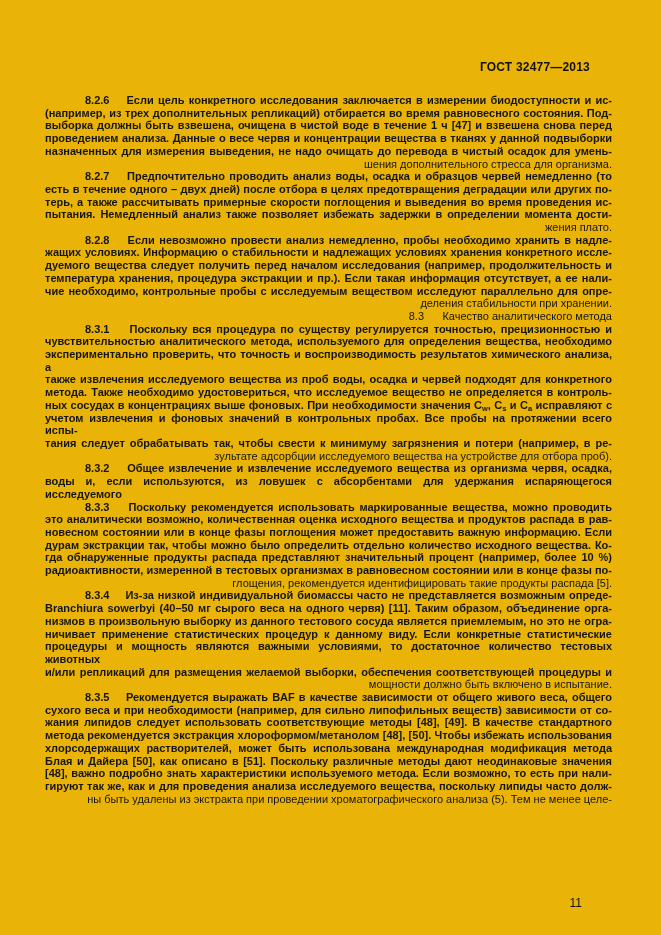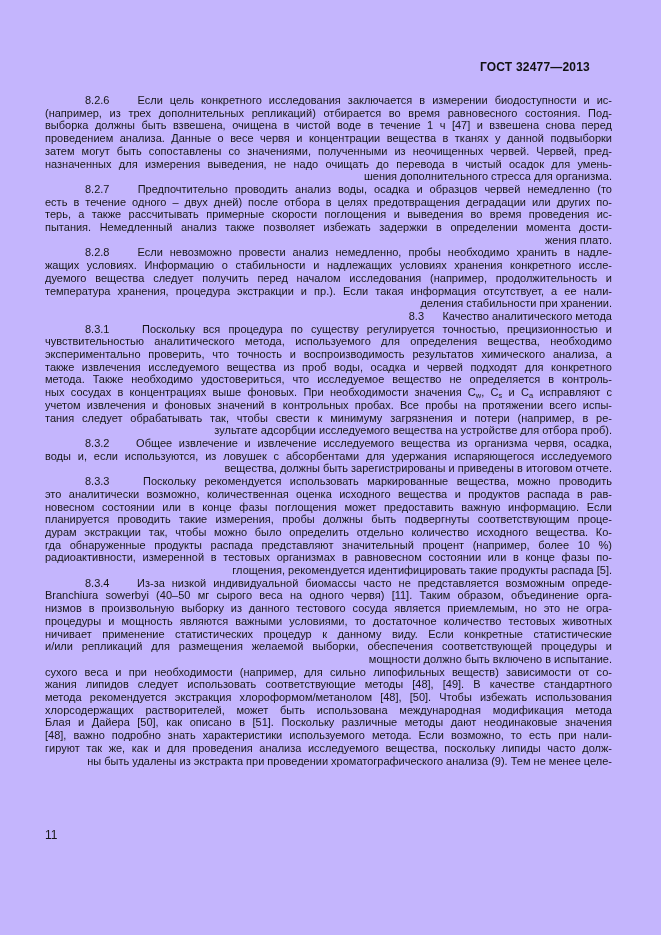--- a/index.html
+++ b/index.html
@@ -5,21 +5,21 @@
   html, body { margin: 0; padding: 0; }
   body {
     width: 661px; height: 935px;
     background: #ffffff;
     font-family: "Liberation Sans", sans-serif;
     color: #161616;
   }
   .page {
     position: relative;
     width: 661px; height: 935px;
-    background: #c4b5fd;
+    background: #eab308;
     overflow: hidden;
   }
   .doc-header {
     position: absolute;
     top: 60px; left: 45px; width: 545px;
     text-align: right;
     font-weight: bold;
     font-size: 12px;
     letter-spacing: 0.2px;
     color: #111;
@@ -33,109 +33,109 @@
   }
   .paragraph { margin: 0; padding: 0; }
   .line {
     white-space: pre-wrap;
     min-height: 12.7px;
     text-align: right;
   }
   .line.j {
     text-align: justify;
     text-align-last: justify;
+    font-weight: bold;
   }
   .line.first { text-indent: 40px; }
   sub {
     font-size: 7.5px;
     line-height: 0;
     vertical-align: -2px;
   }
   .page-number {
     position: absolute;
-    top: 828px; left: 45px; width: 537px;
-    text-align: left;
+    top: 896px; left: 45px; width: 537px;
+    text-align: right;
     font-size: 12px;
     color: #161616;
   }
 </style>
 </head>
 <body>
 
 <div class="page">
   <div class="doc-header">ГОСТ 32477—2013</div>
 
   <div class="doc-body" id="doc-body">
       <div class="paragraph">
         <div class="line first j">8.2.6&nbsp;&nbsp;&nbsp; Если цель конкретного исследования заключается в измерении биодоступности и ис-</div>
         <div class="line j">(например, из трех дополнительных репликаций) отбирается во время равновесного состояния. Под-</div>
         <div class="line j">выборка должны быть взвешена, очищена в чистой воде в течение 1 ч [47] и взвешена снова перед</div>
         <div class="line j">проведением анализа. Данные о весе червя и концентрации вещества в тканях у данной подвыборки</div>
-        <div class="line j">затем могут быть сопоставлены со значениями, полученными из неочищенных червей. Червей, пред-</div>
         <div class="line j">назначенных для измерения выведения, не надо очищать до перевода в чистый осадок для умень-</div>
         <div class="line">шения дополнительного стресса для организма.</div>
       </div>
       <div class="paragraph">
         <div class="line first j">8.2.7&nbsp;&nbsp;&nbsp; Предпочтительно проводить анализ воды, осадка и образцов червей немедленно (то</div>
         <div class="line j">есть в течение одного – двух дней) после отбора в целях предотвращения деградации или других по-</div>
         <div class="line j">терь, а также рассчитывать примерные скорости поглощения и выведения во время проведения ис-</div>
         <div class="line j">пытания. Немедленный анализ также позволяет избежать задержки в определении момента дости-</div>
         <div class="line">жения плато.</div>
       </div>
       <div class="paragraph">
         <div class="line first j">8.2.8&nbsp;&nbsp;&nbsp; Если невозможно провести анализ немедленно, пробы необходимо хранить в надле-</div>
         <div class="line j">жащих условиях. Информацию о стабильности и надлежащих условиях хранения конкретного иссле-</div>
         <div class="line j">дуемого вещества следует получить перед началом исследования (например, продолжительность и</div>
         <div class="line j">температура хранения, процедура экстракции и пр.). Если такая информация отсутствует, а ее нали-</div>
+        <div class="line j">чие необходимо, контрольные пробы с исследуемым веществом исследуют параллельно для опре-</div>
         <div class="line">деления стабильности при хранении.</div>
       </div>
       <div class="paragraph">
         <div class="line first">8.3&nbsp;&nbsp;&nbsp;&nbsp;&nbsp; Качество аналитического метода</div>
       </div>
       <div class="paragraph">
         <div class="line first j">8.3.1&nbsp;&nbsp;&nbsp; Поскольку вся процедура по существу регулируется точностью, прецизионностью и</div>
         <div class="line j">чувствительностью аналитического метода, используемого для определения вещества, необходимо</div>
         <div class="line j">экспериментально проверить, что точность и воспроизводимость результатов химического анализа, а</div>
         <div class="line j">также извлечения исследуемого вещества из проб воды, осадка и червей подходят для конкретного</div>
         <div class="line j">метода. Также необходимо удостовериться, что исследуемое вещество не определяется в контроль-</div>
         <div class="line j">ных сосудах в концентрациях выше фоновых. При необходимости значения C<sub>w</sub>, C<sub>s</sub> и C<sub>a</sub> исправляют с</div>
         <div class="line j">учетом извлечения и фоновых значений в контрольных пробах. Все пробы на протяжении всего испы-</div>
         <div class="line j">тания следует обрабатывать так, чтобы свести к минимуму загрязнения и потери (например, в ре-</div>
         <div class="line">зультате адсорбции исследуемого вещества на устройстве для отбора проб).</div>
       </div>
       <div class="paragraph">
         <div class="line first j">8.3.2&nbsp;&nbsp;&nbsp; Общее извлечение и извлечение исследуемого вещества из организма червя, осадка,</div>
         <div class="line j">воды и, если используются, из ловушек с абсорбентами для удержания испаряющегося исследуемого</div>
-        <div class="line">вещества, должны быть зарегистрированы и приведены в итоговом отчете.</div>
       </div>
       <div class="paragraph">
         <div class="line first j">8.3.3&nbsp;&nbsp;&nbsp; Поскольку рекомендуется использовать маркированные вещества, можно проводить</div>
         <div class="line j">это аналитически возможно, количественная оценка исходного вещества и продуктов распада в рав-</div>
         <div class="line j">новесном состоянии или в конце фазы поглощения может предоставить важную информацию. Если</div>
-        <div class="line j">планируется проводить такие измерения, пробы должны быть подвергнуты соответствующим проце-</div>
         <div class="line j">дурам экстракции так, чтобы можно было определить отдельно количество исходного вещества. Ко-</div>
         <div class="line j">гда обнаруженные продукты распада представляют значительный процент (например, более 10 %)</div>
         <div class="line j">радиоактивности, измеренной в тестовых организмах в равновесном состоянии или в конце фазы по-</div>
         <div class="line">глощения, рекомендуется идентифицировать такие продукты распада [5].</div>
       </div>
       <div class="paragraph">
         <div class="line first j">8.3.4&nbsp;&nbsp;&nbsp; Из-за низкой индивидуальной биомассы часто не представляется возможным опреде-</div>
         <div class="line j">Branchiura sowerbyi (40–50 мг сырого веса на одного червя) [11]. Таким образом, объединение орга-</div>
         <div class="line j">низмов в произвольную выборку из данного тестового сосуда является приемлемым, но это не огра-</div>
+        <div class="line j">ничивает применение статистических процедур к данному виду. Если конкретные статистические</div>
         <div class="line j">процедуры и мощность являются важными условиями, то достаточное количество тестовых животных</div>
-        <div class="line j">ничивает применение статистических процедур к данному виду. Если конкретные статистические</div>
         <div class="line j">и/или репликаций для размещения желаемой выборки, обеспечения соответствующей процедуры и</div>
         <div class="line">мощности должно быть включено в испытание.</div>
       </div>
       <div class="paragraph">
+        <div class="line first j">8.3.5&nbsp;&nbsp;&nbsp; Рекомендуется выражать BAF в качестве зависимости от общего живого веса, общего</div>
         <div class="line j">сухого веса и при необходимости (например, для сильно липофильных веществ) зависимости от со-</div>
         <div class="line j">жания липидов следует использовать соответствующие методы [48], [49]. В качестве стандартного</div>
         <div class="line j">метода рекомендуется экстракция хлороформом/метанолом [48], [50]. Чтобы избежать использования</div>
         <div class="line j">хлорсодержащих растворителей, может быть использована международная модификация метода</div>
         <div class="line j">Блая и Дайера [50], как описано в [51]. Поскольку различные методы дают неодинаковые значения</div>
         <div class="line j">[48], важно подробно знать характеристики используемого метода. Если возможно, то есть при нали-</div>
         <div class="line j">гируют так же, как и для проведения анализа исследуемого вещества, поскольку липиды часто долж-</div>
-        <div class="line">ны быть удалены из экстракта при проведении хроматографического анализа (9). Тем не менее целе-</div>
+        <div class="line">ны быть удалены из экстракта при проведении хроматографического анализа (5). Тем не менее целе-</div>
       </div>
     </div>
 
   <div class="page-number">11</div>
 </div>
 
 </body></html>

